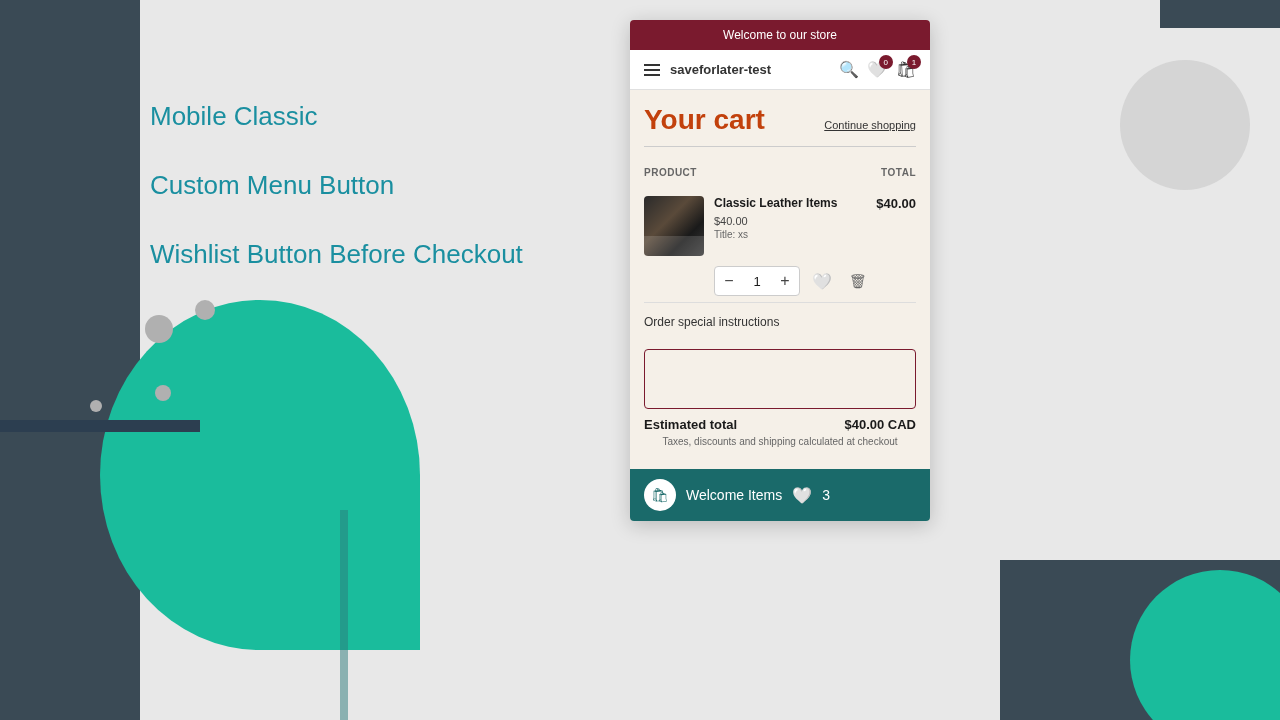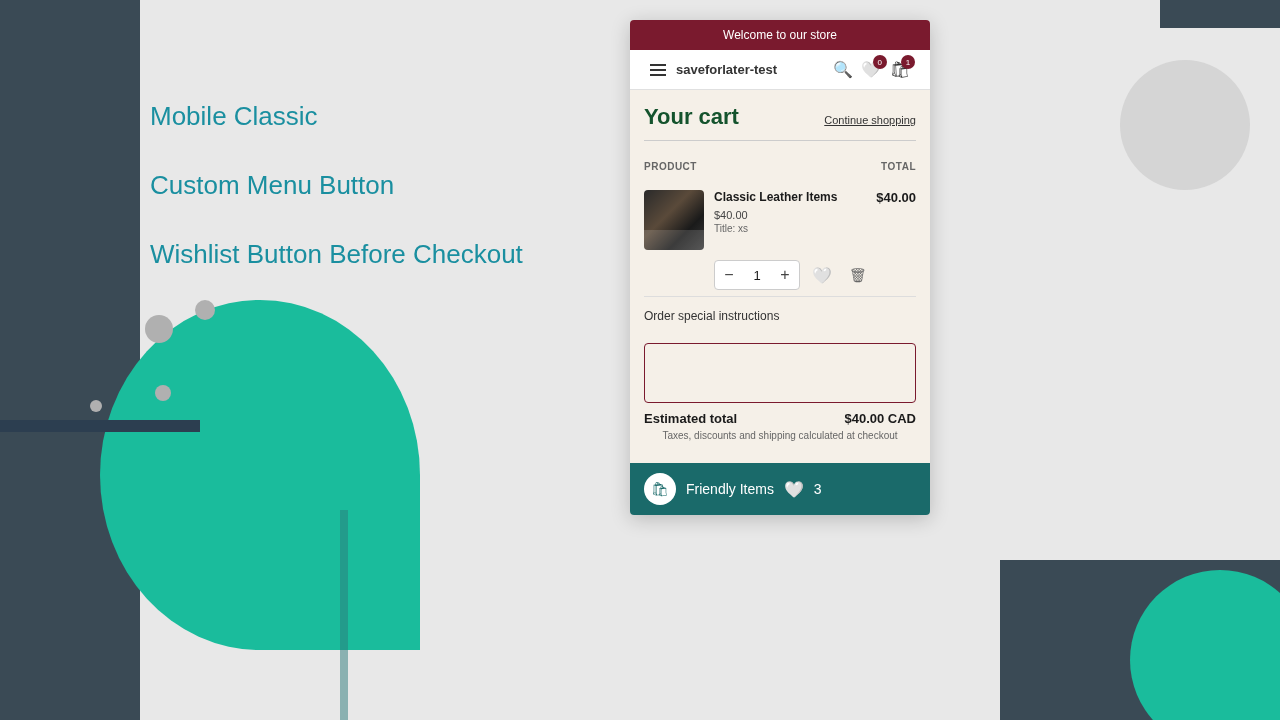--- a/index.html
+++ b/index.html
@@ -155,21 +155,21 @@
       background: #7a1a2e;
       color: white;
       text-align: center;
       padding: 8px 12px;
       font-size: 12px;
     }
 
     
     .cart-header {
       background: white;
-      padding: 10px 20px;
+      padding: 10px 14px;
       display: flex;
       align-items: center;
       justify-content: space-between;
       border-bottom: 1px solid #e0e0e0;
     }
 
     .header-left {
       display: flex;
       align-items: center;
       gap: 10px;
@@ -229,23 +229,23 @@
     }
 
     .cart-title-row {
       display: flex;
       justify-content: space-between;
       align-items: baseline;
       margin-bottom: 10px;
     }
 
     .cart-title {
-      font-size: 22px;
+      font-size: 28px;
       font-weight: 700;
-      color: #14532d;
+      color: #c2410c;
     }
 
     .continue-shopping {
       font-size: 11px;
       color: #333;
       text-decoration: underline;
       cursor: pointer;
     }
 
     .cart-columns {
@@ -558,18 +558,18 @@
     </div>
 
     <div class="taxes-note">Taxes, discounts and shipping calculated at checkout</div>
 
   </div>
 
   <div class="wishlist-bar">
     <div class="wishlist-bar-icon">
       <span class="shopify-bag-icon">🛍</span>
     </div>
-    <span class="wishlist-bar-text">Friendly Items</span>
+    <span class="wishlist-bar-text">Welcome Items</span>
     <span>🤍</span>
     <span class="wishlist-count">3</span>
   </div>
 
 </div>
 
 </body></html>

